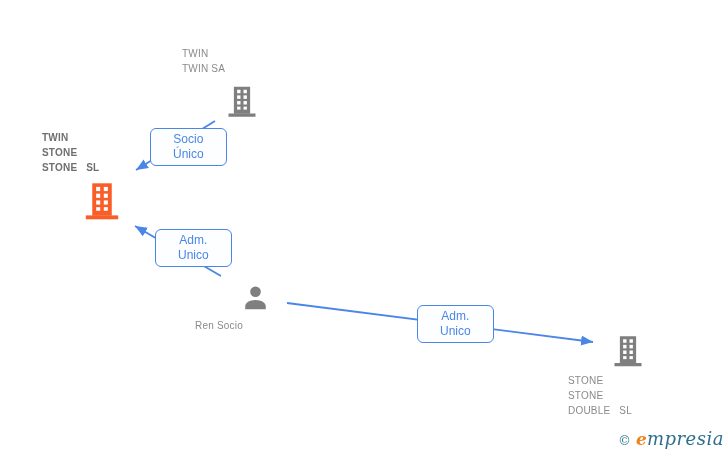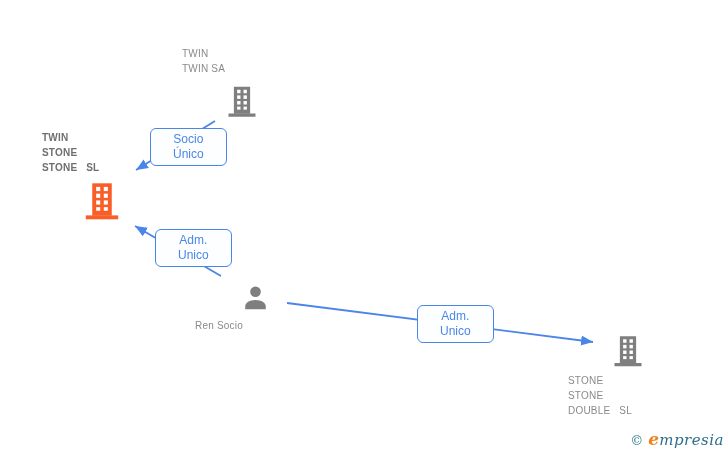--- a/index.html
+++ b/index.html
@@ -48,21 +48,21 @@
   .edge-label span { display:block; }
   #lbl-socio { left:150px; top:128px; }
   #lbl-adm1  { left:155px; top:229px; }
   #lbl-adm2  { left:417px; top:305px; }
 
   
   #watermark { position:absolute; z-index:4; right:4px; bottom:1px;
     font-family:"DejaVu Serif", serif; white-space:nowrap; }
   .wm-c { color:#2d7a8c; font-size:13px; }
   .wm-e { color:#f0821e; font-size:17px; font-style:italic; font-weight:bold; }
-  .wm-r { color:#2d6e8c; font-size:15px; font-style:italic; letter-spacing:.5px; }
+  .wm-r { color:#2d6e8c; font-size:18px; font-style:italic; letter-spacing:.5px; }
 </style>
 </head>
 <body>
 
 <div id="canvas">
 
   <svg id="edges" viewBox="0 0 728 450">
     <defs>
       <marker id="arrow" markerUnits="userSpaceOnUse" markerWidth="13" markerHeight="11" refX="12" refY="5" orient="auto">
         <path d="M0,0 L12,5 L0,10 Z" fill="#4a86e8"></path>

